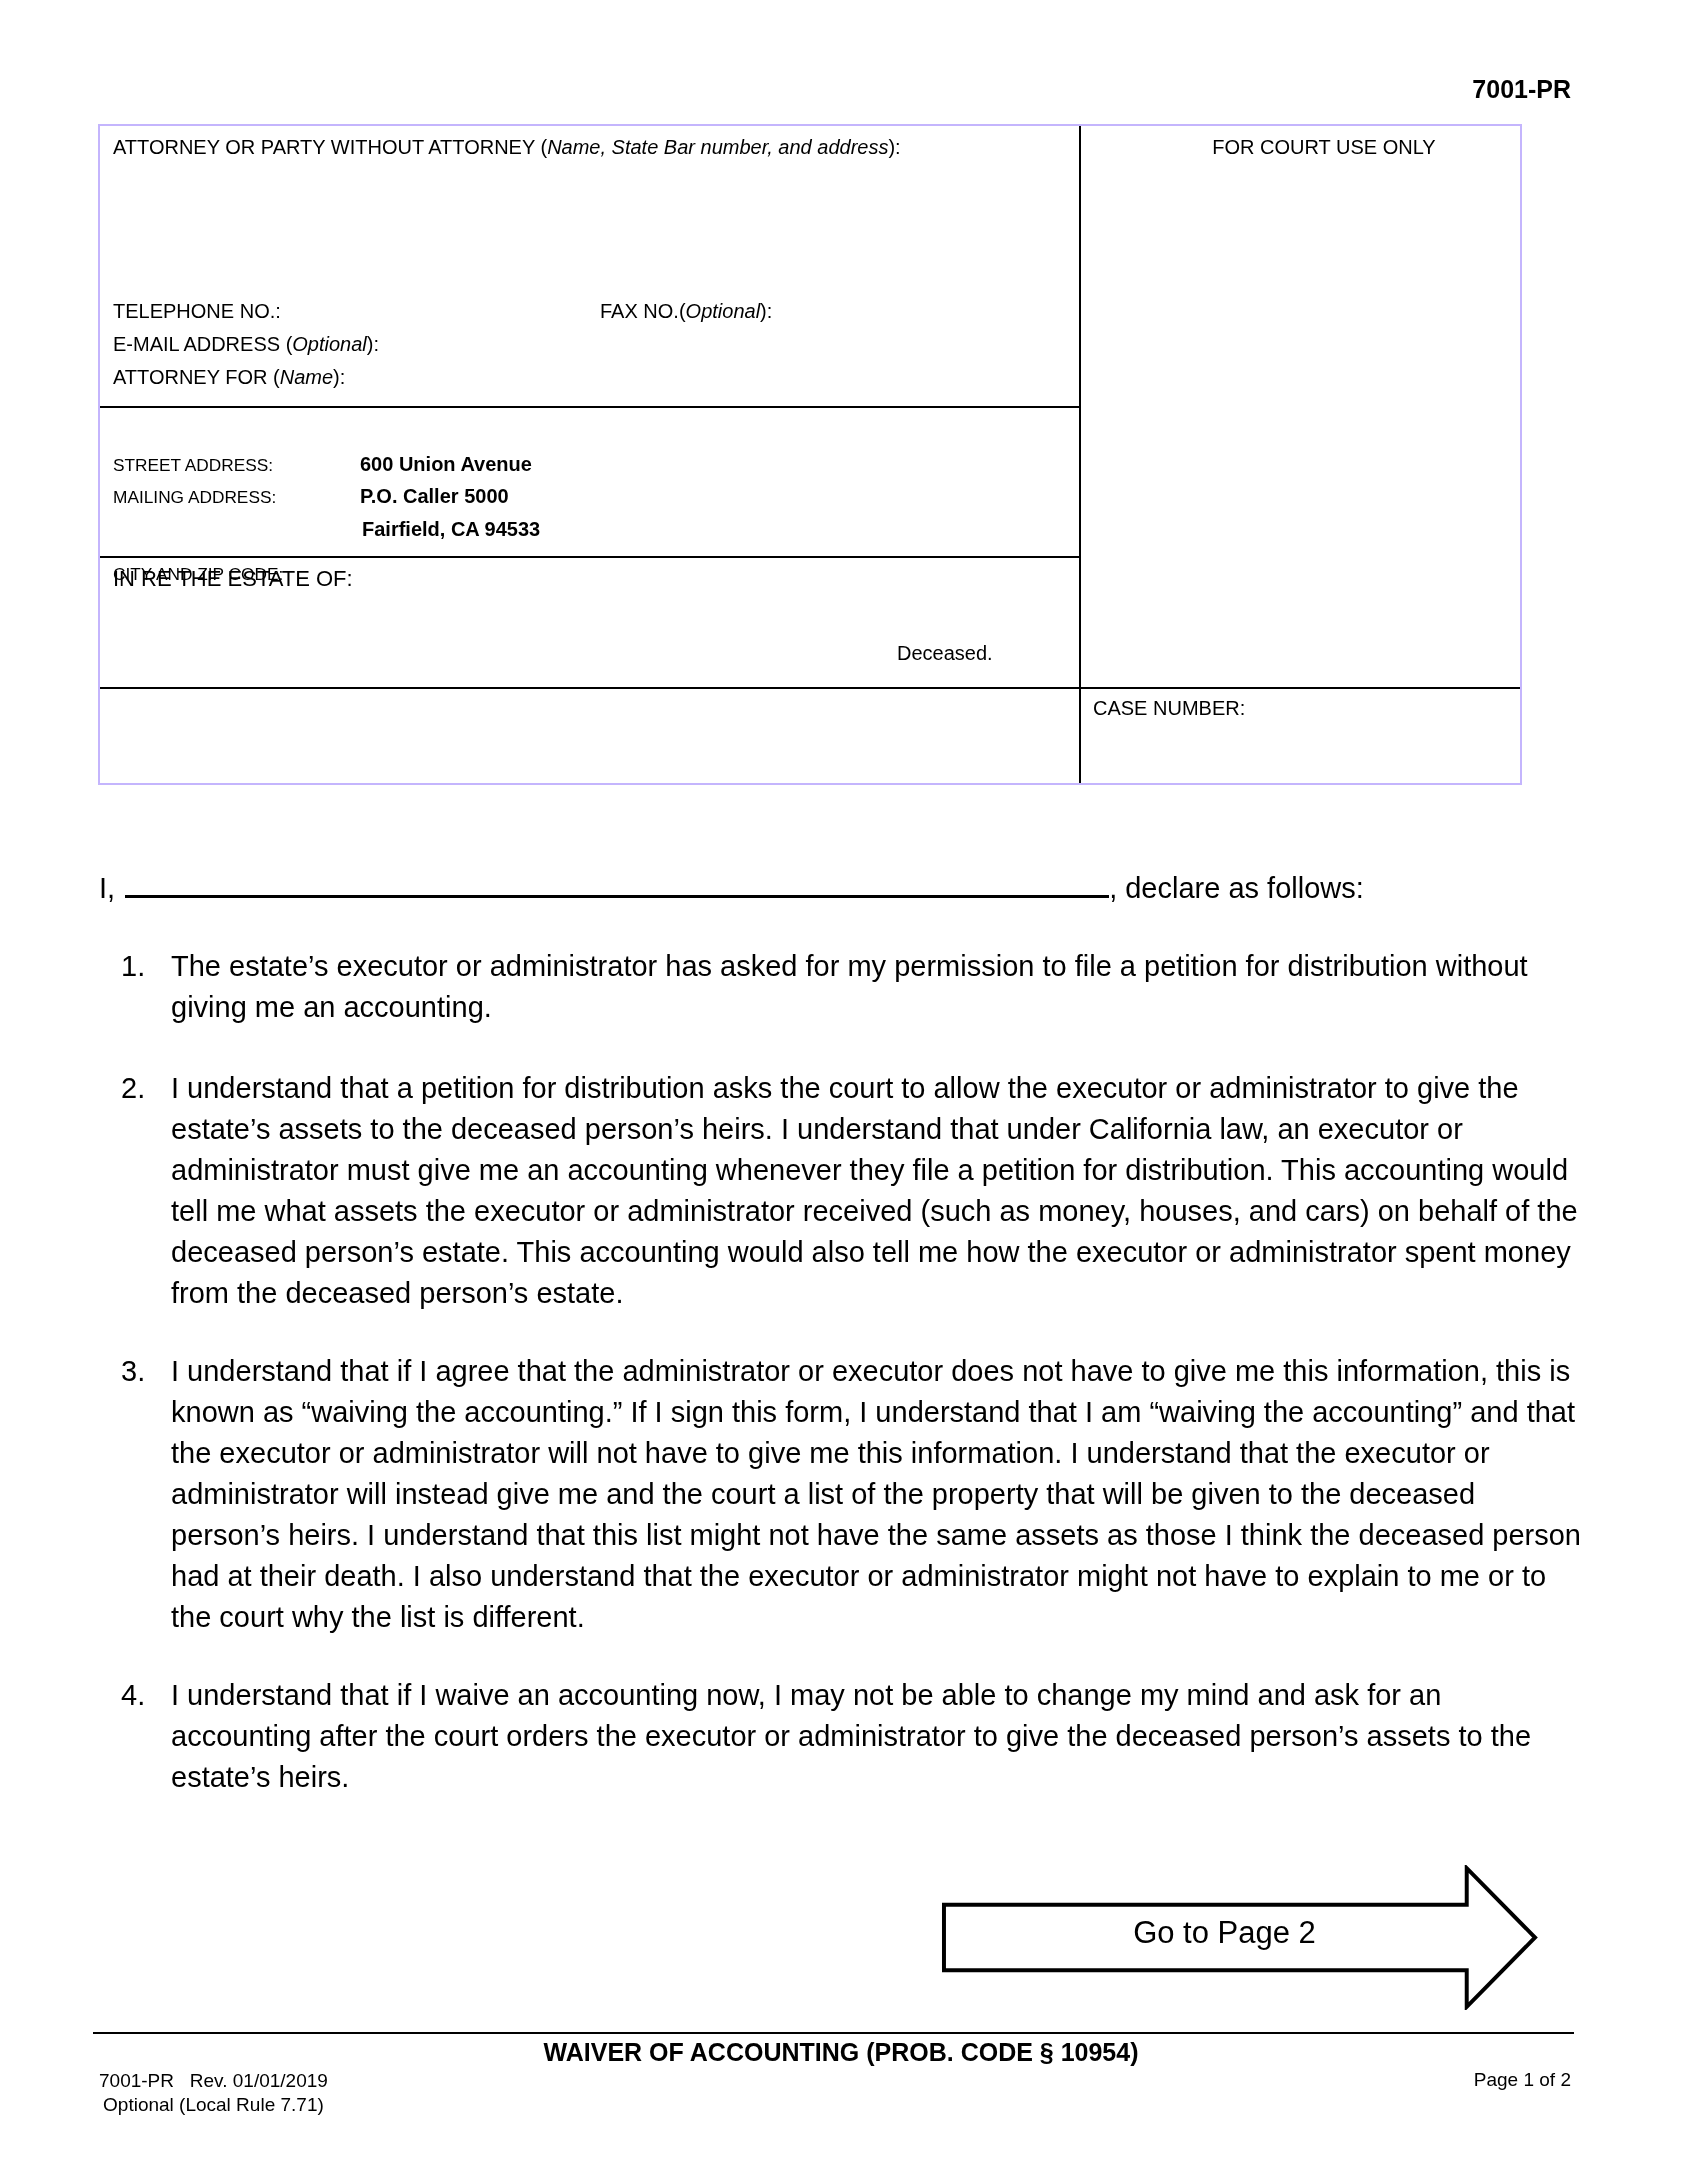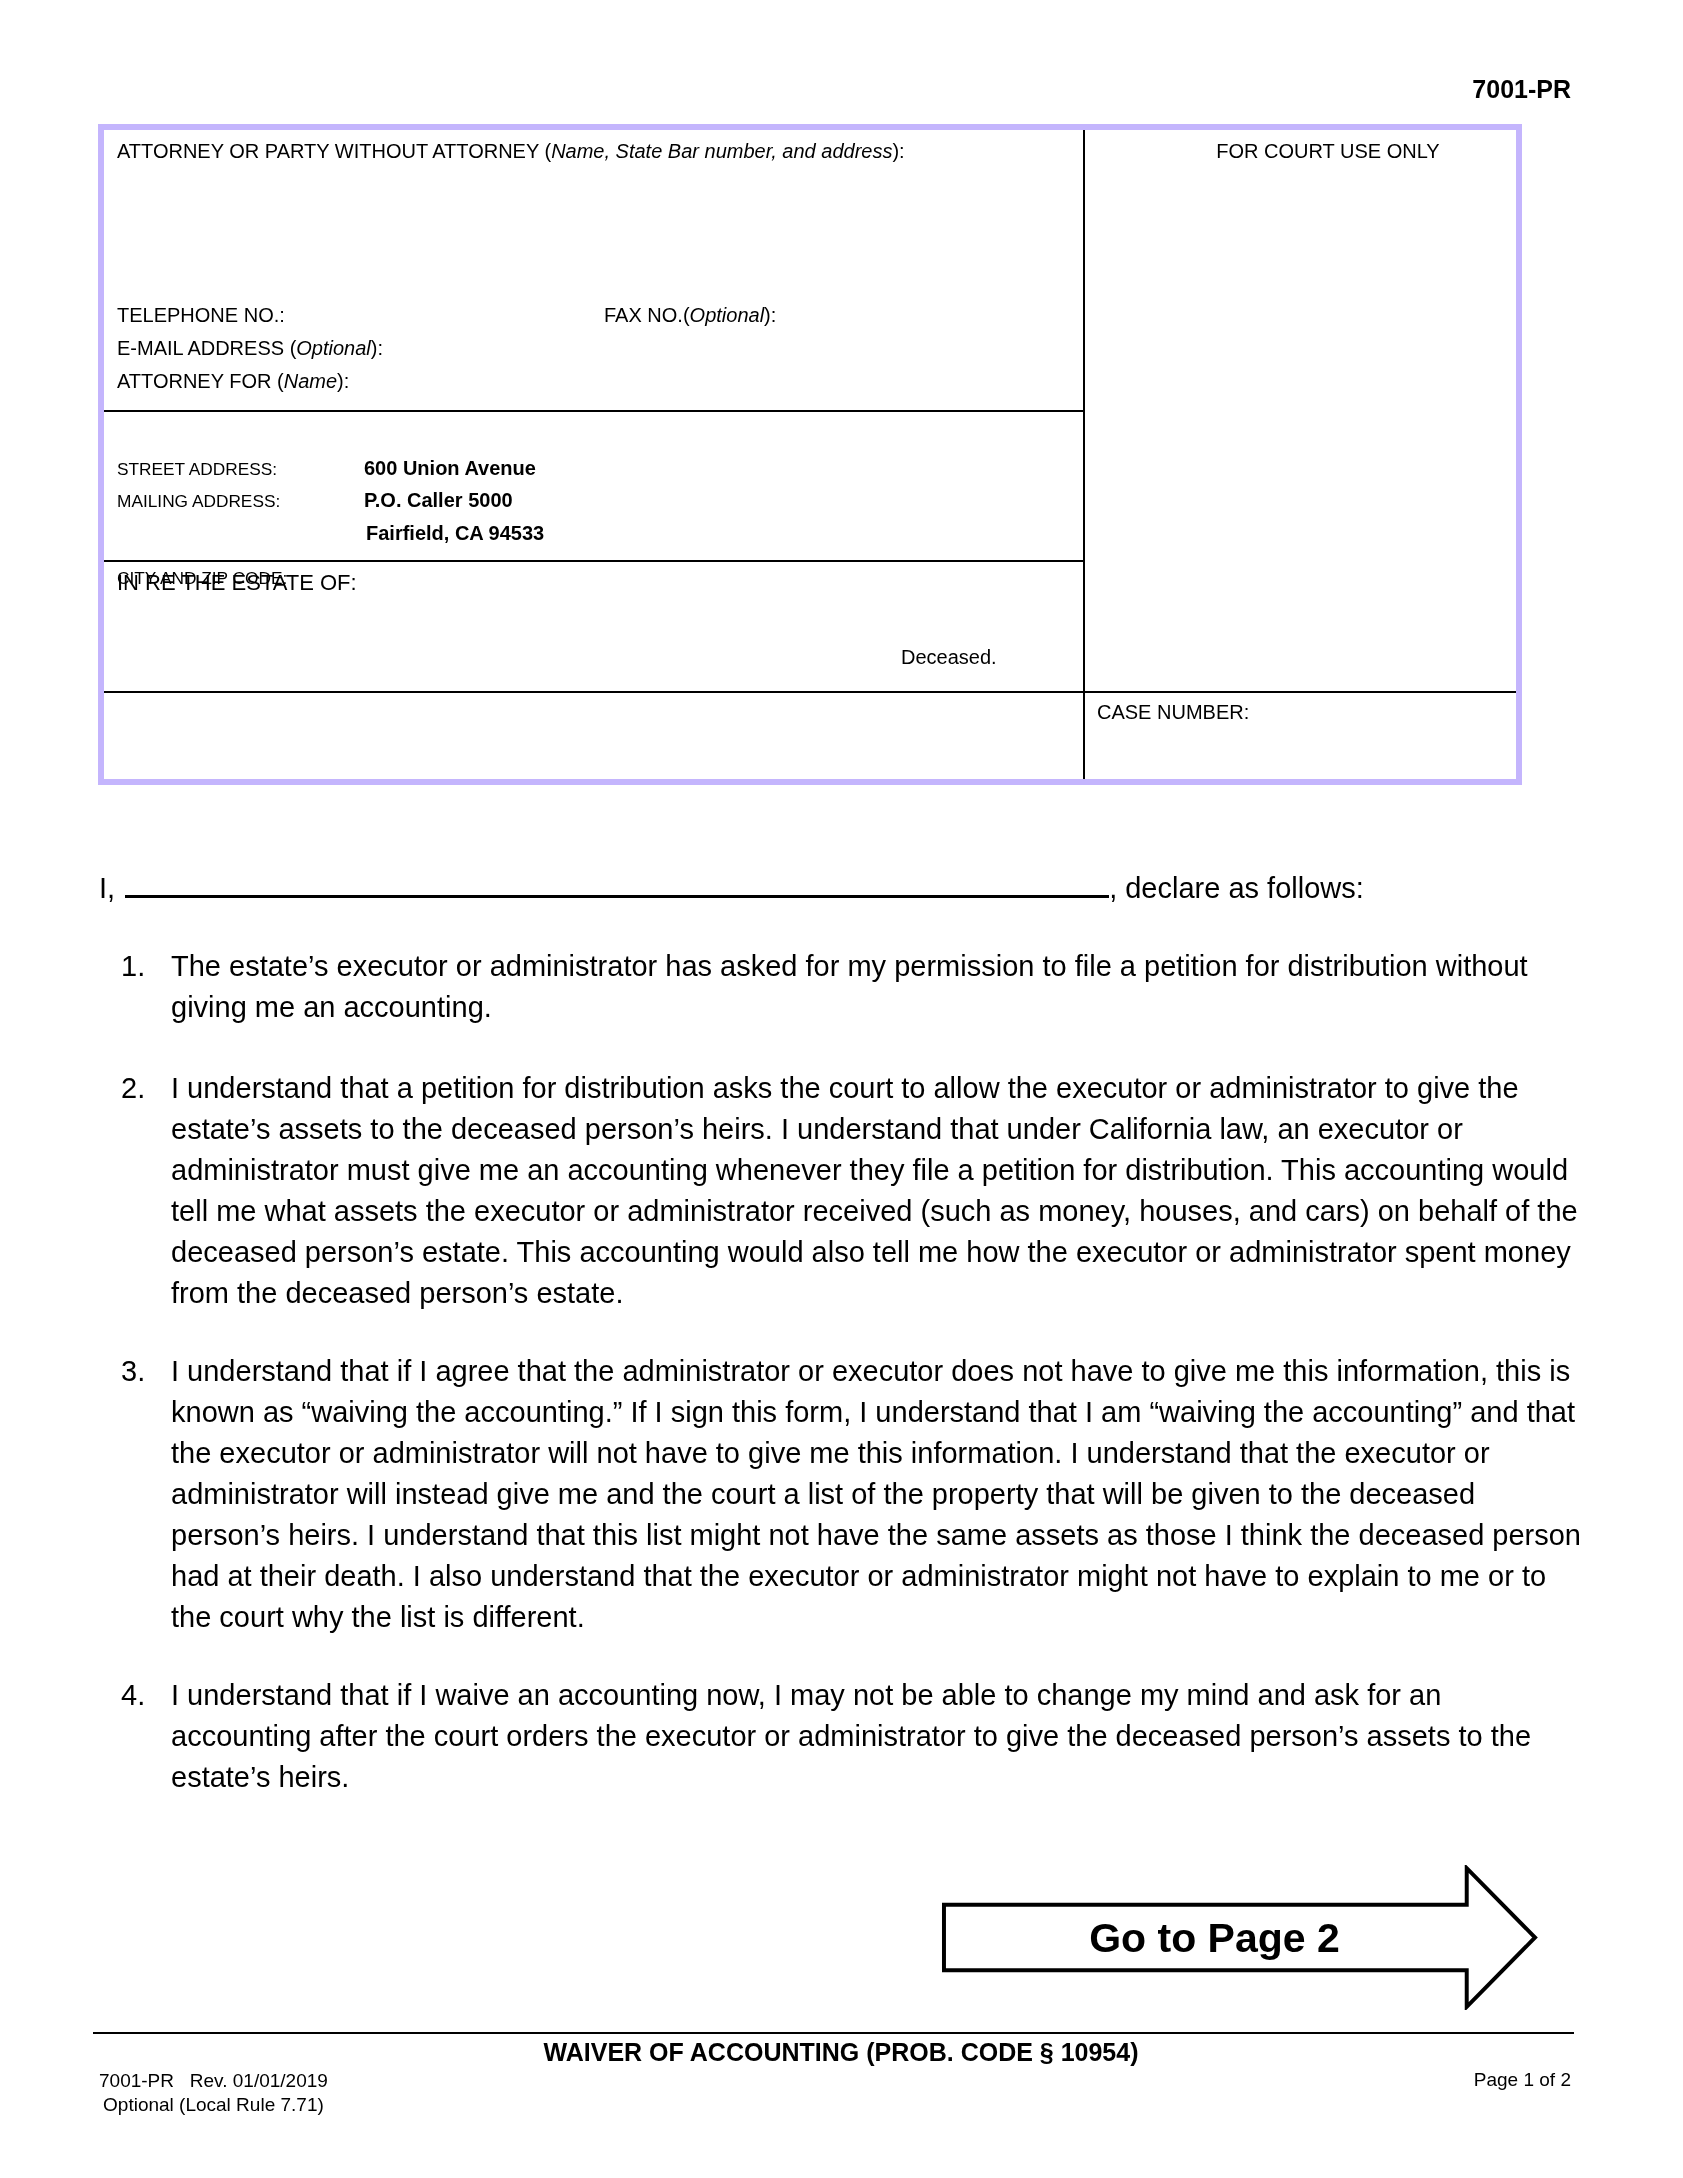--- a/index.html
+++ b/index.html
@@ -1,37 +1,37 @@
 <!DOCTYPE html>
 <html><head>
 <meta charset="utf-8">
 <style>
   html, body { margin:0; padding:0; background:#fff; }
   body { width:1683px; height:2178px; position:relative; overflow:hidden;
          font-family:"Liberation Sans", sans-serif; color:#000; }
   .abs { position:absolute; }
   .code { right:112px; top:75px; font-size:25px; font-weight:bold; }
-  .box { left:98px; top:124px; width:1424px; height:661px; border:6px solid #c4b5fd; box-sizing:border-box; }
+  .box { left:98px; top:124px; width:1424px; height:661px; border:2px solid #c4b5fd; box-sizing:border-box; }
   .vline { position:absolute; left:979px; top:0; bottom:0; width:0; border-left:2px solid #000; }
   .hline { position:absolute; left:0; width:979px; height:0; border-top:2px solid #000; }
   .hline-full { position:absolute; left:0; right:0; height:0; border-top:2px solid #000; }
   .lbl { position:absolute; font-size:20px; white-space:nowrap; }
   .lbl-sm { position:absolute; font-size:17.3px; white-space:nowrap; }
   .val { position:absolute; font-size:20px; font-weight:bold; white-space:nowrap; }
   .court { position:absolute; font-size:22px; font-weight:bold; white-space:nowrap; }
   .title { position:absolute; font-size:28px; font-weight:bold; white-space:nowrap; }
   i { font-style:italic; }
   .body-text { font-size:29px; line-height:41px; }
   .decl { left:99px; top:867px; white-space:nowrap; }
   .blank { display:inline-block; width:984px; border-bottom:3px solid #000; height:28px; vertical-align:baseline; margin-left:10px; }
   .items { left:121px; top:946px; width:1465px; margin:0; padding:0; list-style:none; }
   .items li { position:relative; padding-left:50px; margin-bottom:41px; }
   .items li .num { position:absolute; left:0; top:0; }
   .arrow { left:941px; top:1865px; width:598px; height:145px; }
-  .arrow-label { position:absolute; left:6px; width:535px; top:50px; text-align:center; font-size:41px; font-weight:bold; }
+  .arrow-label { position:absolute; left:16px; width:535px; top:50px; text-align:center; font-size:31px; font-weight:normal; }
   .footer-line { left:93px; top:2032px; width:1481px; border-top:2px solid #000; height:0; }
   .footer-title { left:0; width:1682px; top:2038px; text-align:center; font-size:25px; font-weight:bold; }
   .footer-left { left:99px; top:2069px; font-size:19px; line-height:24px;text-align:center; }
   .footer-right { right:112px; top:2069px; font-size:19px; }
 </style>
 </head>
 <body>
 
 <div class="abs code">7001-PR</div>
 

